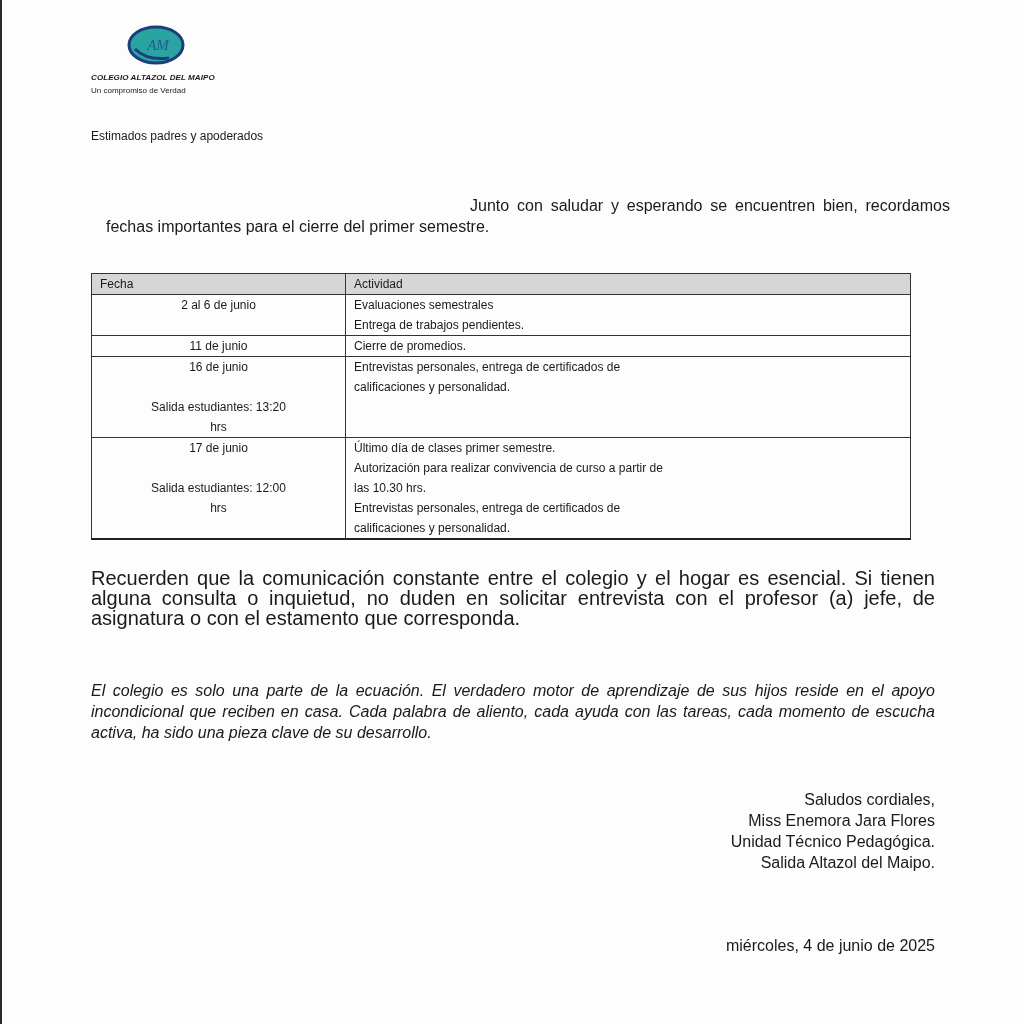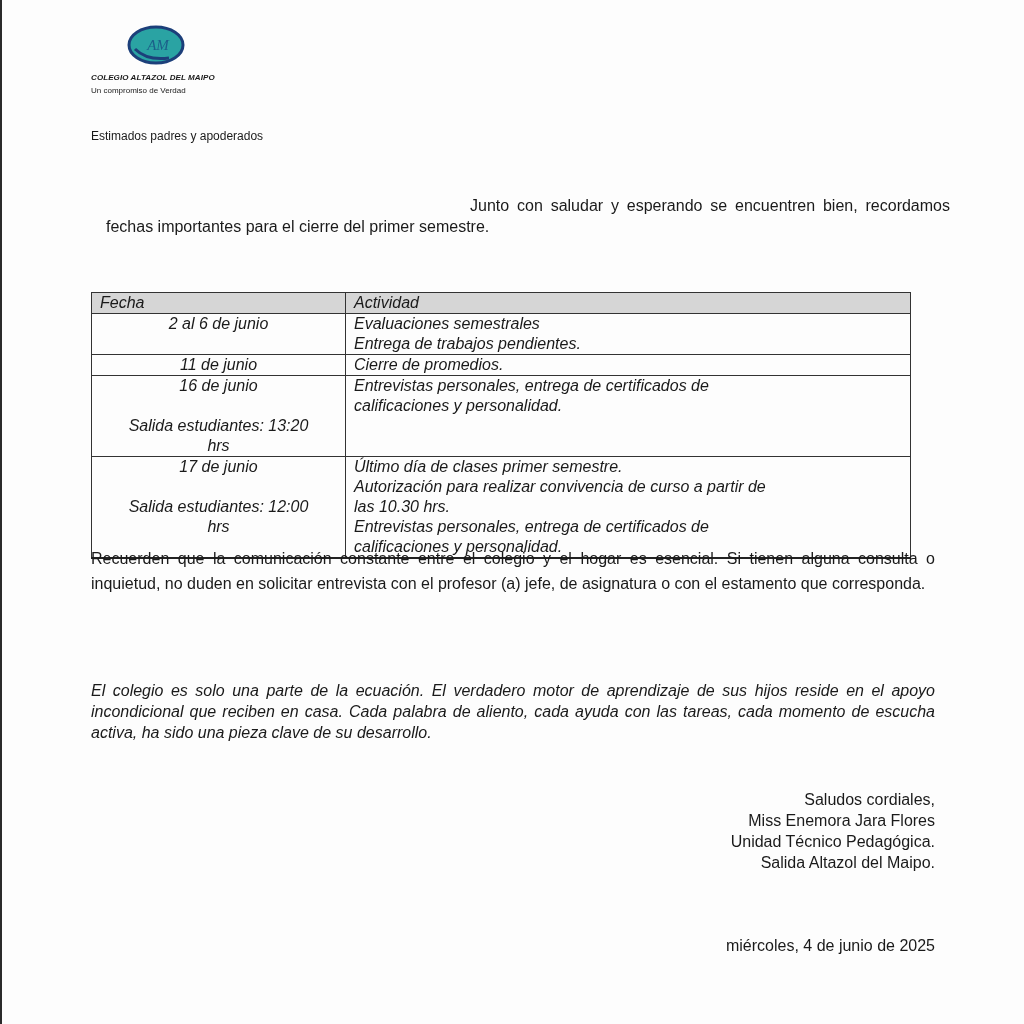--- a/index.html
+++ b/index.html
@@ -9,31 +9,31 @@
       font-family: "Liberation Sans", sans-serif; color: #1a1a1a;
     }
     .left-edge { position: absolute; left: 0; top: 0; width: 2px; height: 1024px; background: #2a2a2a; }
     .logo { position: absolute; left: 127px; top: 25px; width: 58px; height: 40px; }
     .school-name { position: absolute; left: 91px; top: 73px; font-size: 8px; font-weight: bold; font-style: italic; letter-spacing: 0.1px; }
     .school-motto { position: absolute; left: 91px; top: 86px; font-size: 8px; }
     .greeting { position: absolute; left: 91px; top: 129px; font-size: 12px; }
     .intro { position: absolute; left: 106px; top: 195px; width: 844px; font-size: 16px; line-height: 21px; text-align: justify; }
     .intro .indent { display: inline-block; width: 364px; }
     table.schedule {
-      position: absolute; left: 91px; top: 292px; width: 820px;
-      border-collapse: collapse; font-size: 16px; line-height: 20px; font-style: italic;
+      position: absolute; left: 91px; top: 273px; width: 820px;
+      border-collapse: collapse; font-size: 12px; line-height: 20px;
     }
     table.schedule th, table.schedule td { border: 1px solid #333; padding: 0 8px; vertical-align: top; }
     table.schedule th { background: #d6d6d6; font-weight: normal; text-align: left; height: 20px; }
     table.schedule td.fecha { text-align: center; width: 245px; padding: 0 4px; }
     table.schedule td.act { text-align: left; }
     table.schedule tr.last td { border-bottom: 2px solid #222; }
     .line { display: block; }
     .gap { display: block; height: 20px; }
-    .para1 { position: absolute; left: 91px; top: 546px; width: 844px; font-size: 16px; line-height: 25px; text-align: justify; }
+    .para1 { position: absolute; left: 91px; top: 568px; width: 844px; font-size: 20px; line-height: 20px; text-align: justify; }
     .para2 { position: absolute; left: 91px; top: 680px; width: 844px; font-size: 16px; line-height: 21px; text-align: justify; font-style: italic; }
     .signature { position: absolute; right: 89px; top: 789px; text-align: right; font-size: 16px; line-height: 21px; }
     .date { position: absolute; right: 89px; top: 937px; font-size: 16px; }
   </style>
 </head>
 <body>
 
 <div class="left-edge"></div>
 
 <svg class="logo" viewBox="0 0 58 40">

